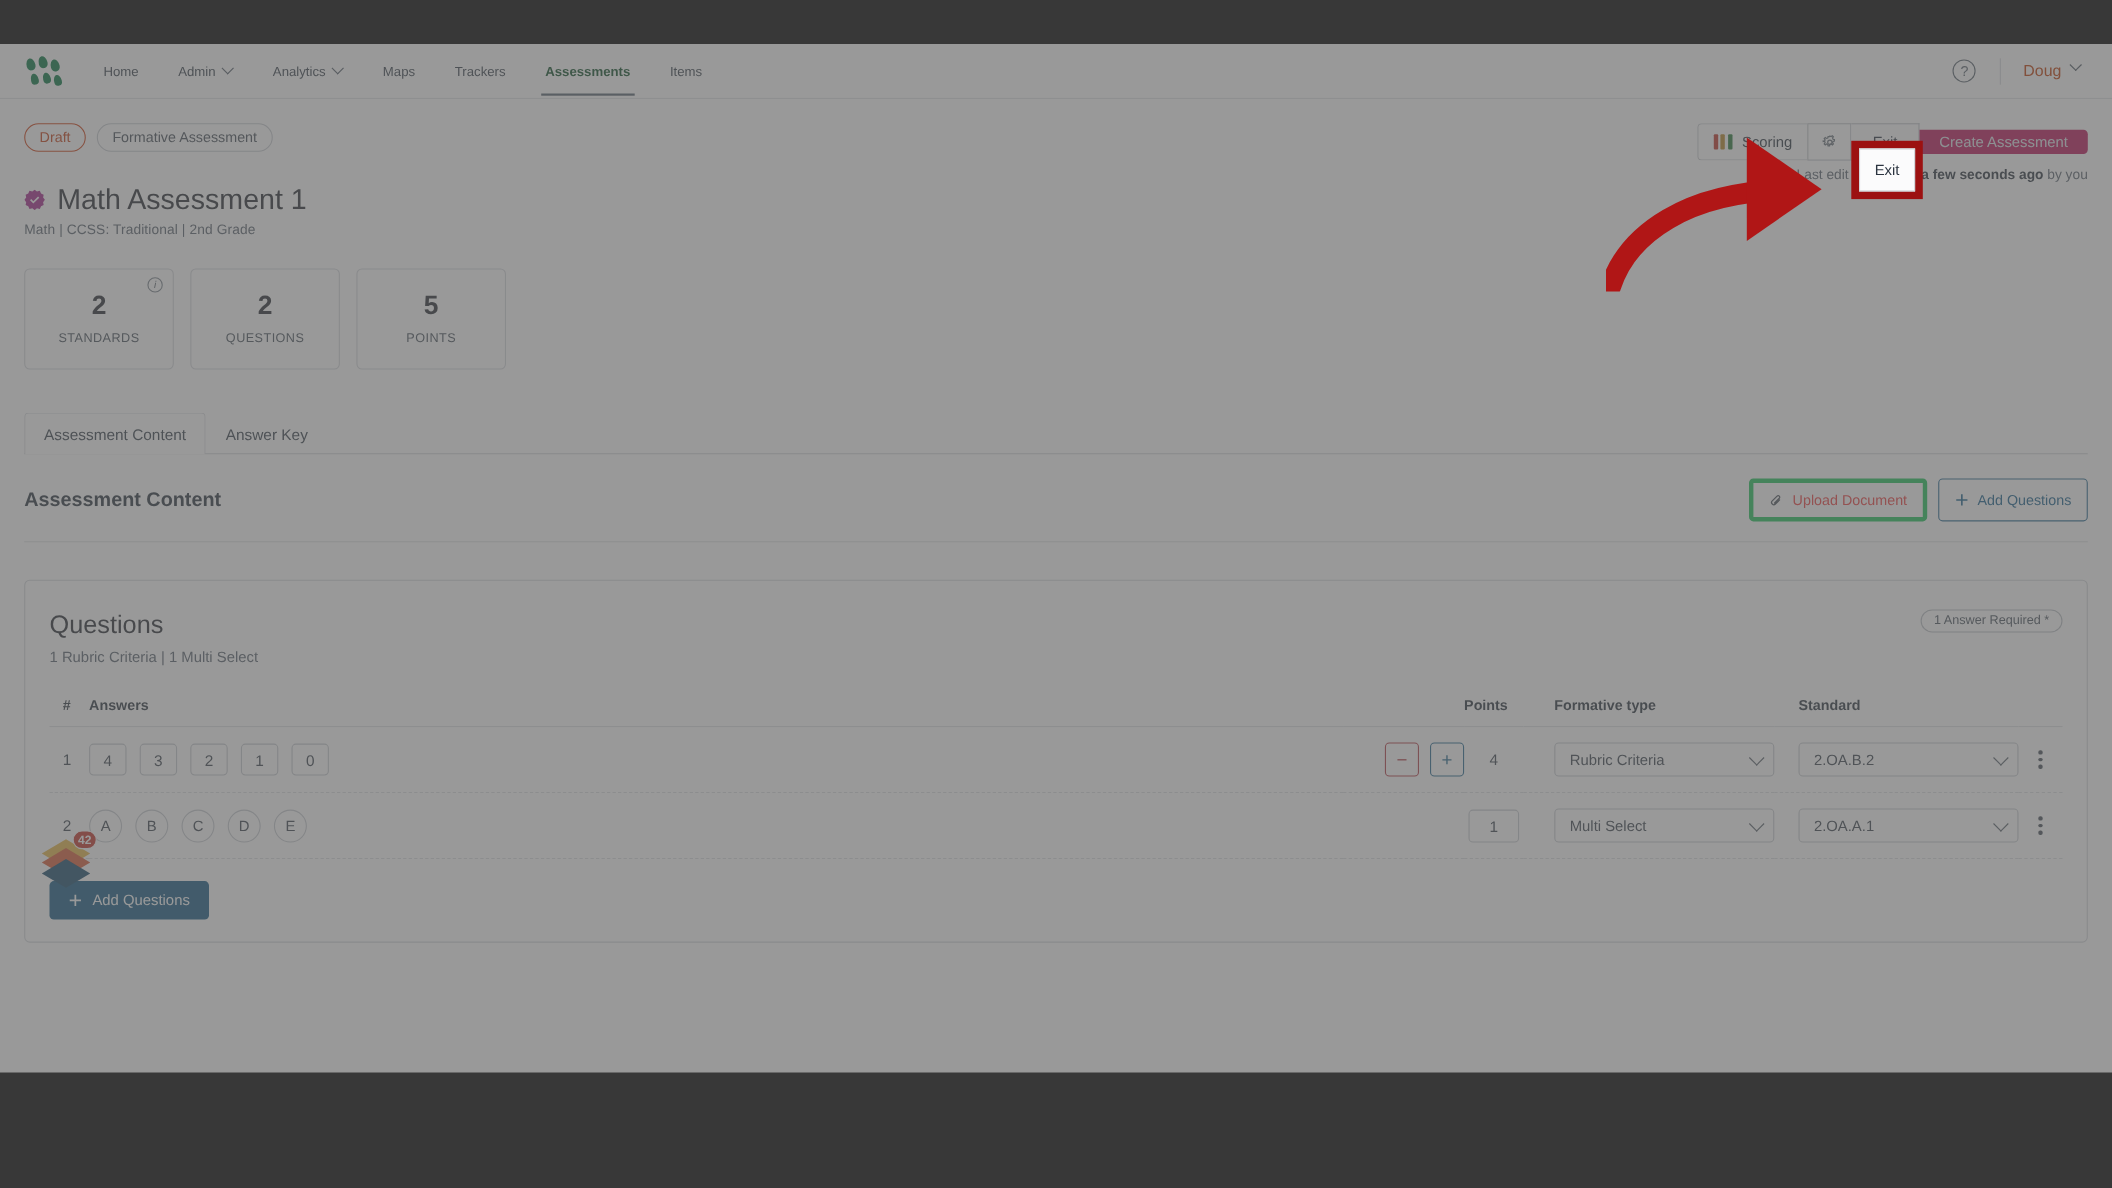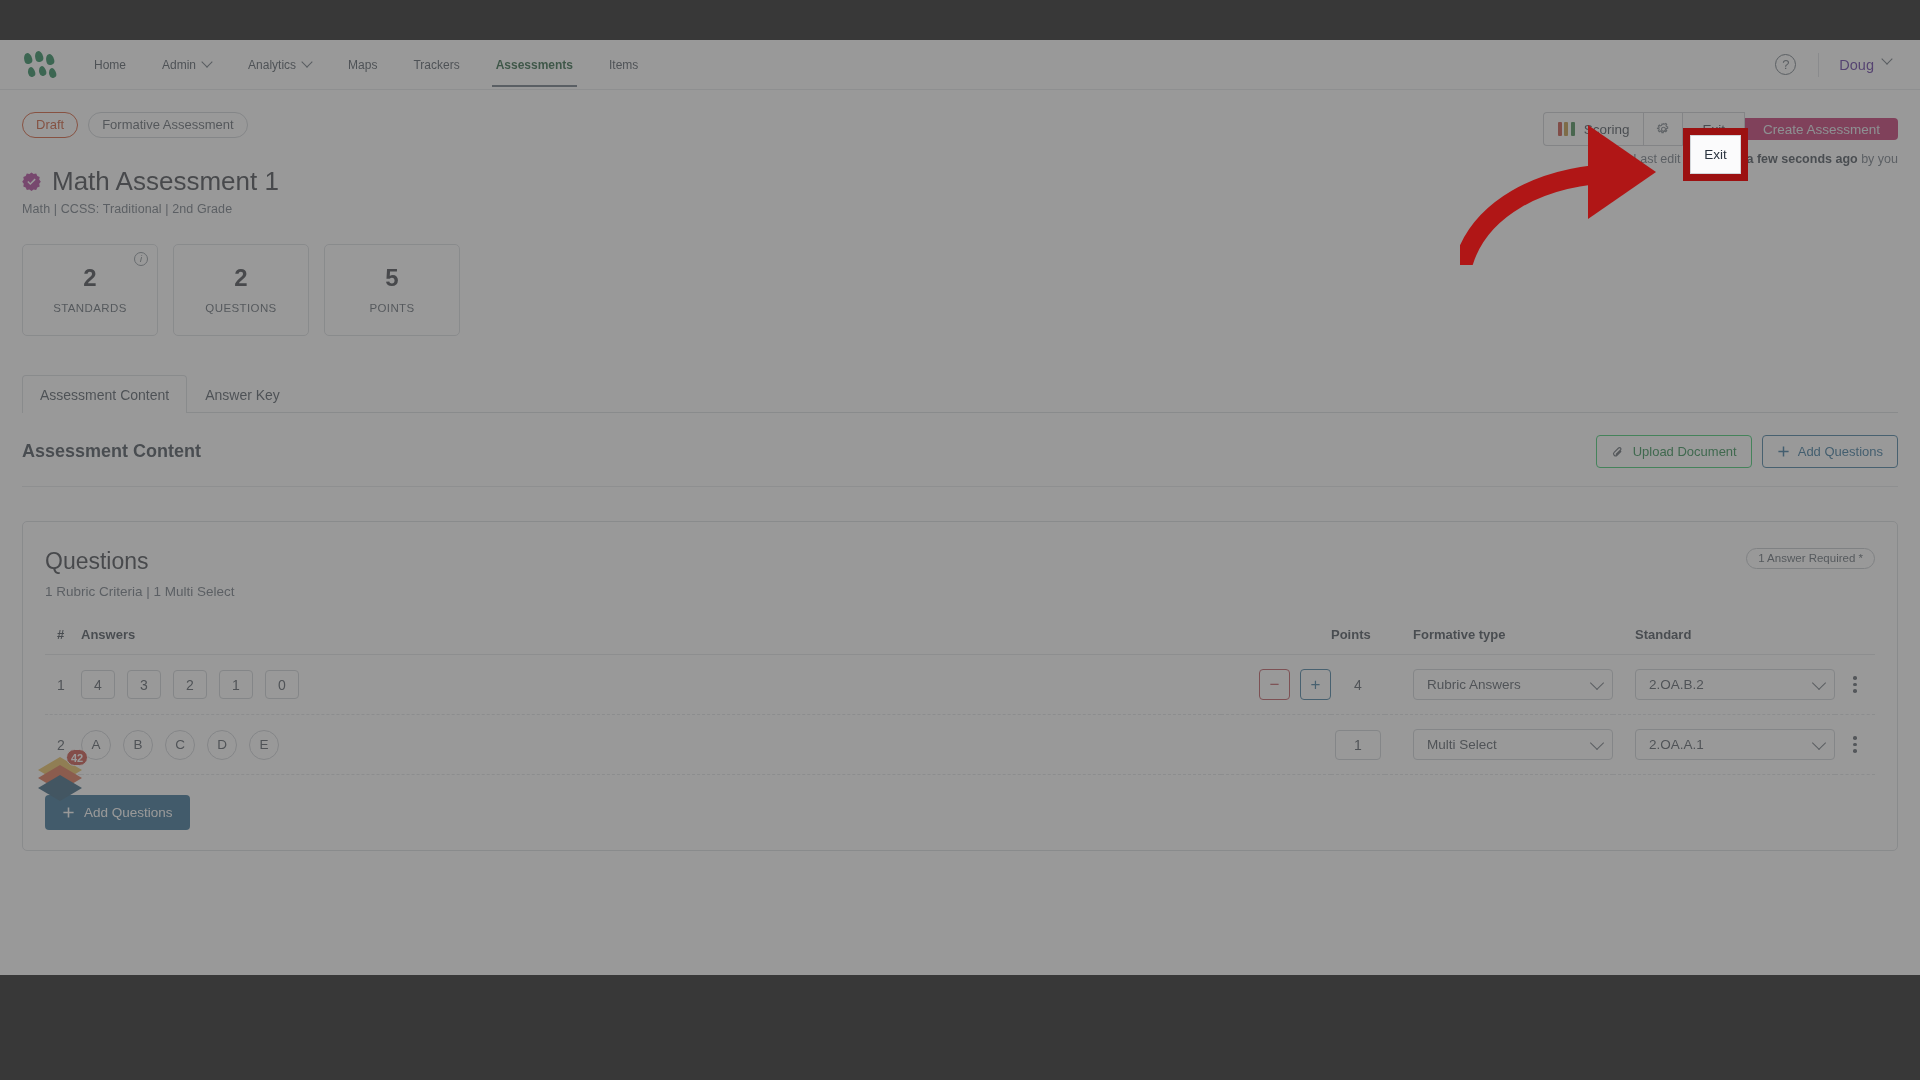--- a/index.html
+++ b/index.html
@@ -66,21 +66,21 @@
     margin-left: auto; display: flex; align-items: center; gap: 0;
   }
   .help-icon {
     width: 21px; height: 21px; border: 1.5px solid #5d6872;
     border-radius: 50%; color: #5d6872; font-size: 13px;
     display: flex; align-items: center; justify-content: center;
     margin-right: 22px; cursor: pointer;
   }
   .nav-sep { width: 1px; height: 24px; background: #d8dbdf; margin-right: 20px; }
   .user-menu {
-    font-size: 14.5px; color: #4c1d95; display: flex; align-items: flex-start; gap: 9px;
+    font-size: 14.5px; color: #c2410c; display: flex; align-items: flex-start; gap: 9px;
     cursor: pointer; padding-right: 6px;
   }
   
   #page { padding: 0 22px; position: relative; }
   .badge-row { display: flex; align-items: center; gap: 10px; padding-top: 22px; }
   .pill {
     border-radius: 14px; font-size: 13px; padding: 4px 13px 5px;
     border: 1px solid #c9cdd2; color: #4a535c; background: #fff;
     white-space: nowrap;
   }
@@ -120,21 +120,21 @@
     display: flex; align-items: center; margin-top: 22px;
     padding-bottom: 18px; border-bottom: 1px solid #e2e4e7;
   }
   .section-title { font-size: 18px; font-weight: bold; color: #2f3842; }
   .section-actions { margin-left: auto; display: flex; gap: 10px; }
   .btn {
     font-size: 13px; border-radius: 4px; padding: 8px 14px;
     display: flex; align-items: center; gap: 8px; cursor: pointer;
     background: #fff; white-space: nowrap;
   }
-  .btn.outline-gray { border: 1px solid #22c55e; color: #15803d; }
+  .btn.outline-gray { border: 4px solid #22c55e; color: #ef4444; }
   .btn.outline-blue { border: 1px solid #2c6d94; color: #1f6590; }
   
   .panel {
     margin-top: 34px; border: 1px solid #d6d9dd; border-radius: 5px;
     background: #fff; padding: 26px 22px 20px;
   }
   .panel-head { display: flex; align-items: flex-start; }
   .panel-title { font-size: 23px; color: #2a2f36; }
   .panel-sub { font-size: 13.5px; color: #5e6873; margin-top: 9px; }
   .req-pill {
@@ -437,21 +437,21 @@
               <div class="stepper">
                 <div class="sbtn minus">−</div>
                 <div class="sbtn plus">+</div>
               </div>
             </td>
             <td class="col-pts">
               <span class="pts-val">4</span>
             </td>
             <td class="col-type" style="padding-left:28px">
               <div class="select">
-                <span>Rubric Answers</span>
+                <span>Rubric Criteria</span>
                 <span class="sc"></span>
               </div>
             </td>
             <td class="col-std" style="padding-left:22px">
               <div class="select">
                 <span>2.OA.B.2</span>
                 <span class="sc"></span>
               </div>
             </td>
             <td class="col-kebab">

